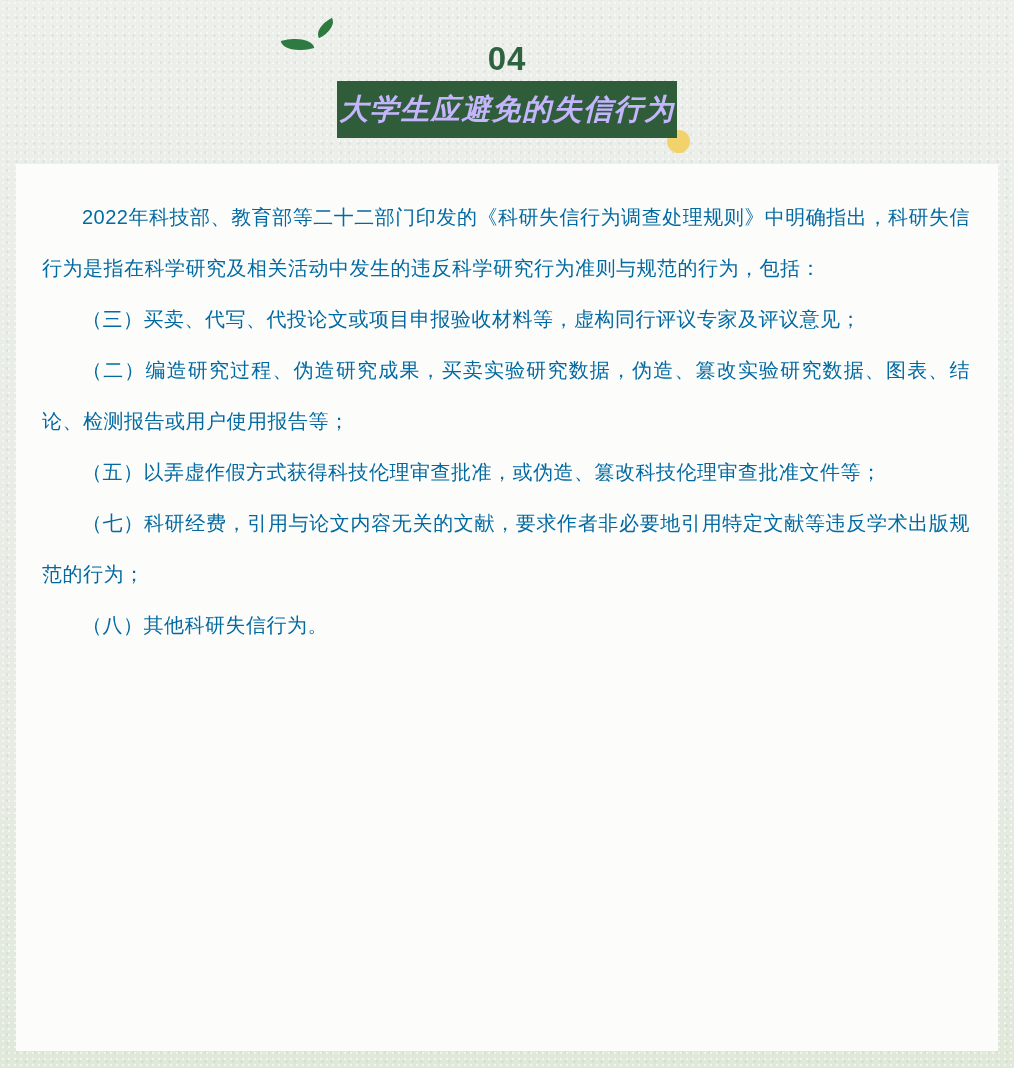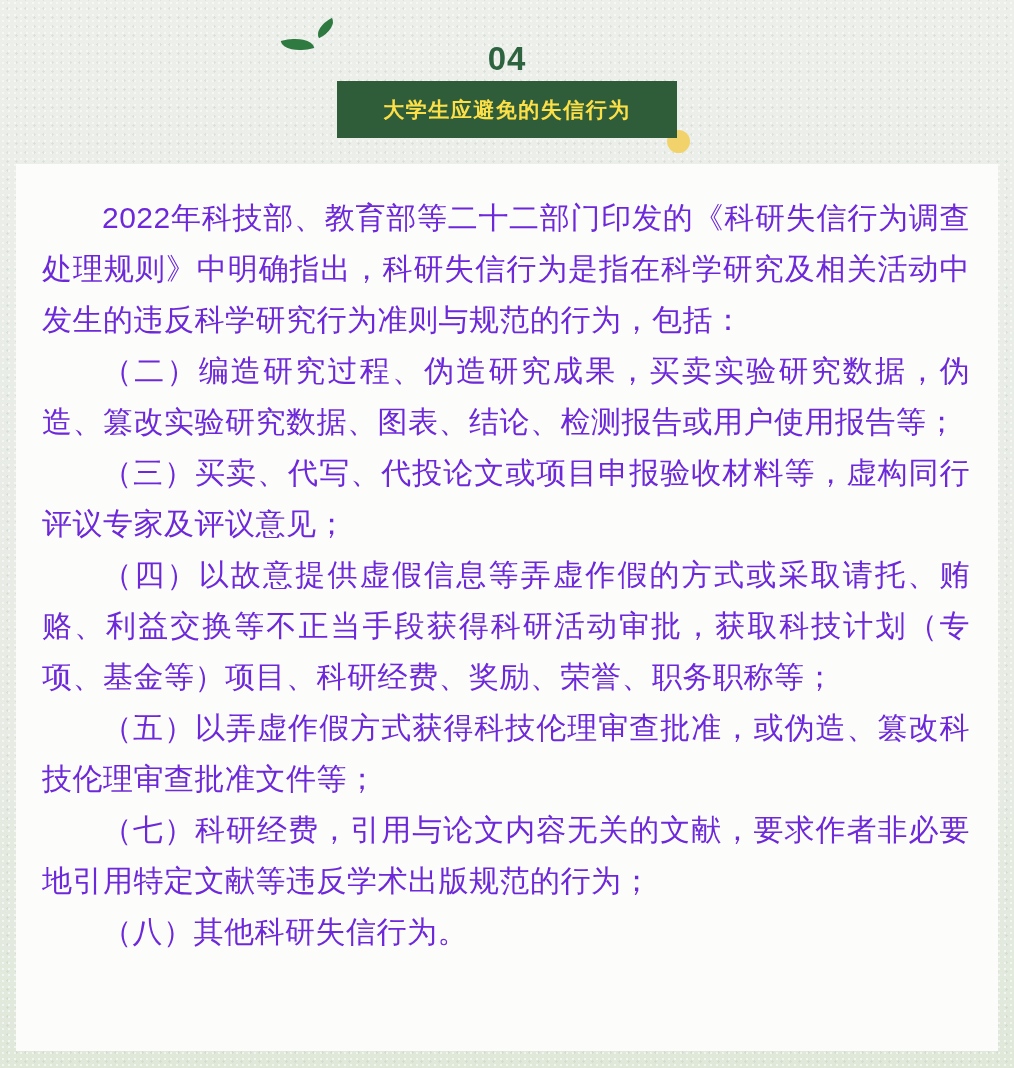--- a/index.html
+++ b/index.html
@@ -81,44 +81,45 @@
     transform: translateX(-50%);
     width: 340px;
     height: 57px;
     background: #2f5d3a;
     z-index: 2;
     display: flex;
     align-items: center;
     justify-content: center;
   }
   .banner-label {
-    color: #fde047;
-    font-size: 21px;
+    color: #c4b5fd;
+    font-size: 29px;
     font-weight: bold;
     letter-spacing: 1.5px;
     white-space: nowrap;
+    font-style: italic;
   }
 
   
   .card {
     position: absolute;
     left: 16px;
     top: 164px;
     width: 982px;
     height: 887px;
     background: #fcfdfb;
     box-sizing: border-box;
     padding: 28px 28px 0 26px;
     z-index: 2;
   }
   .para {
     margin: 0;
-    font-size: 30px;
+    font-size: 20px;
     line-height: 51px;
-    color: #6d28d9;
+    color: #0369a1;
     text-align: justify;
     text-indent: 2em;
     letter-spacing: 0.5px;
   }
 </style>
 </head>
 <body>
 
 <div class="page">
 
@@ -130,21 +131,20 @@
   <div class="section-number">04</div>
 
   <span class="dot"></span>
 
   <div class="banner">
     <span class="banner-label">大学生应避免的失信行为</span>
   </div>
 
   <div class="card">
     <p class="para">2022年科技部、教育部等二十二部门印发的《科研失信行为调查处理规则》中明确指出，科研失信行为是指在科学研究及相关活动中发生的违反科学研究行为准则与规范的行为，包括：</p>
+    <p class="para">（三）买卖、代写、代投论文或项目申报验收材料等，虚构同行评议专家及评议意见；</p>
     <p class="para">（二）编造研究过程、伪造研究成果，买卖实验研究数据，伪造、篡改实验研究数据、图表、结论、检测报告或用户使用报告等；</p>
-    <p class="para">（三）买卖、代写、代投论文或项目申报验收材料等，虚构同行评议专家及评议意见；</p>
-    <p class="para">（四）以故意提供虚假信息等弄虚作假的方式或采取请托、贿赂、利益交换等不正当手段获得科研活动审批，获取科技计划（专项、基金等）项目、科研经费、奖励、荣誉、职务职称等；</p>
     <p class="para">（五）以弄虚作假方式获得科技伦理审查批准，或伪造、篡改科技伦理审查批准文件等；</p>
     <p class="para">（七）科研经费，引用与论文内容无关的文献，要求作者非必要地引用特定文献等违反学术出版规范的行为；</p>
     <p class="para">（八）其他科研失信行为。</p>
   </div>
 
 </div>
 
 </body></html>

